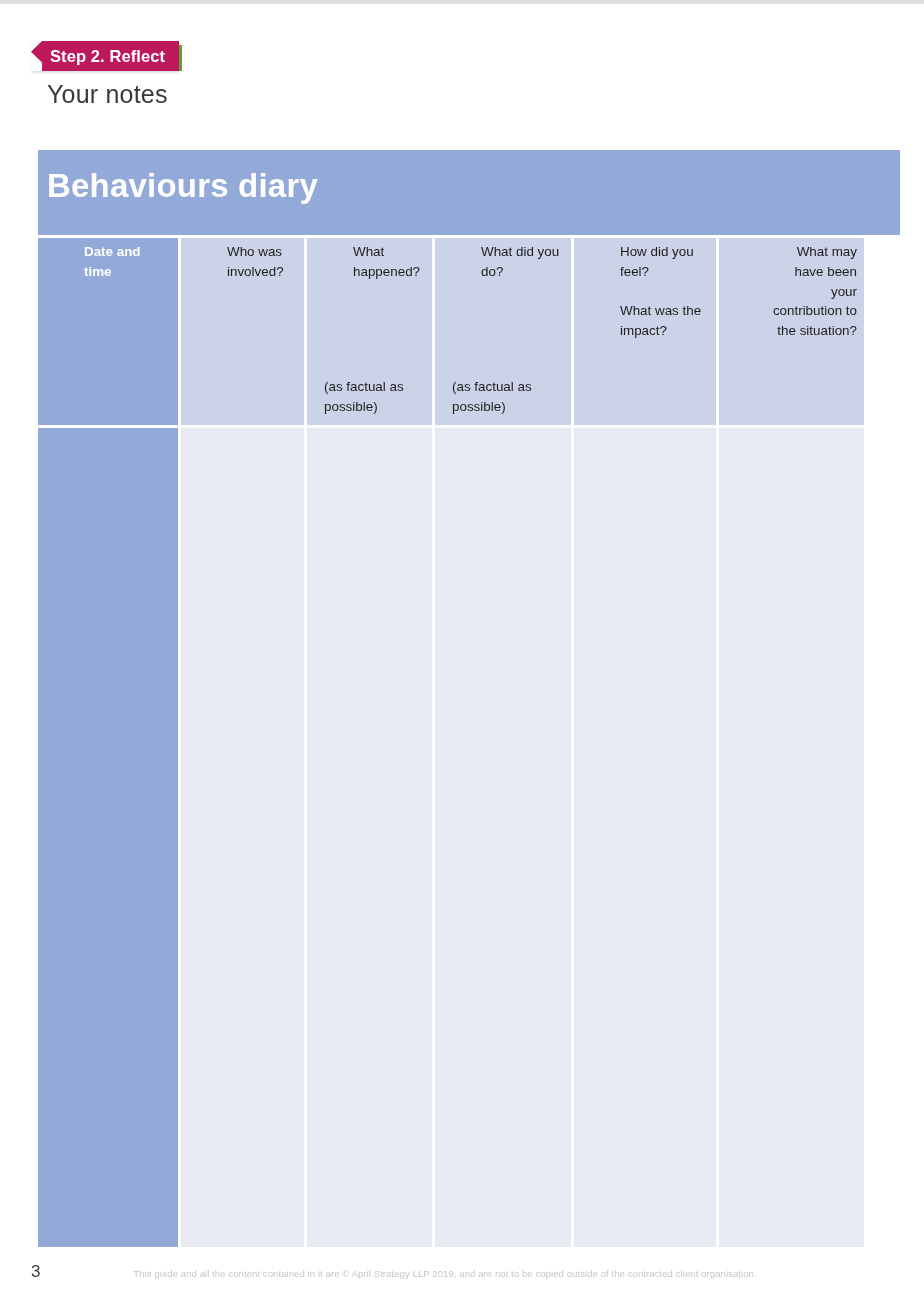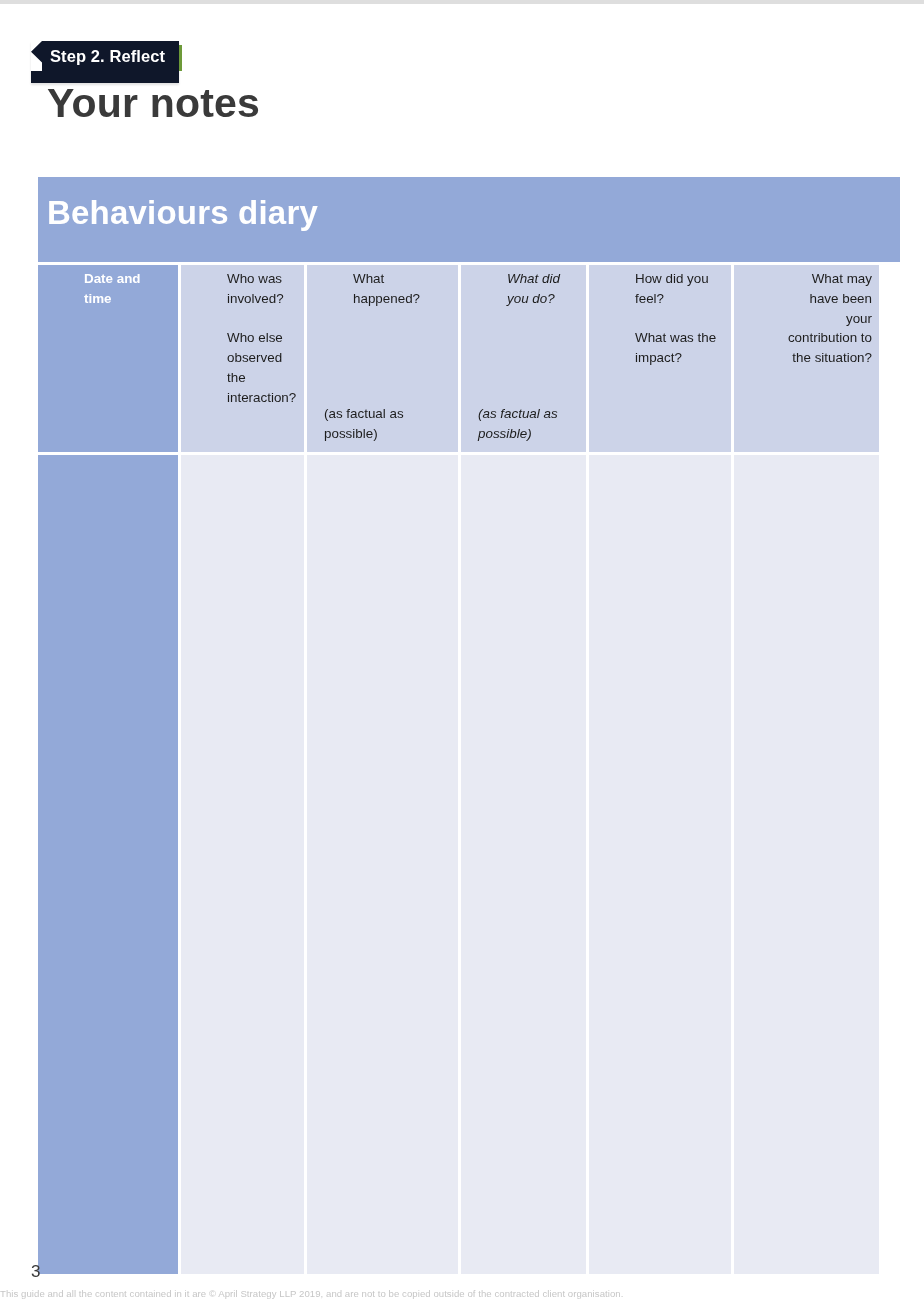--- a/index.html
+++ b/index.html
@@ -27,27 +27,27 @@
   
   .step-ribbon-wrap {
     position: absolute;
     top: 41px;
     left: 31px;
     height: 30px;
   }
   .step-ribbon {
     position: relative;
     display: inline-block;
-    background: #0f172a;
+    background: #be185d;
     color: #ffffff;
     font-size: 16.5px;
     font-weight: bold;
     line-height: 30px;
     height: 30px;
-    padding: 0 14px 12px 19px;
+    padding: 0 14px 0 19px;
     letter-spacing: 0.1px;
     box-shadow: 0 2px 2px rgba(0,0,0,0.12);
   }
   
   .step-ribbon::before {
     content: "";
     position: absolute;
     left: 0;
     top: 0;
     width: 11px;
@@ -63,34 +63,33 @@
     width: 3px;
     height: 26px;
     background: #6d9a39;
   }
 
   
   .page-heading {
     position: absolute;
     top: 80px;
     left: 47px;
-    font-size: 41px;
-    font-weight: 700;
+    font-size: 25px;
+    font-weight: 400;
     color: #3a3a3a;
     letter-spacing: 0.2px;
     white-space: nowrap;
   }
 
   
   .diary-table {
     position: absolute;
     left: 38px;
     top: 150px;
     width: 862px;
-    margin-top: 27px;
   }
 
   .table-title {
     background: #93a9d8;
     color: #ffffff;
     font-size: 33px;
     font-weight: bold;
     height: 88px;
     box-sizing: border-box;
     padding: 17px 0 0 9px;
@@ -117,22 +116,22 @@
     color: #1d1d1d;
     padding: 4px 7px 0 7px;
     position: relative;
     overflow: hidden;
   }
   .cell:last-child { border-right: none; text-align: right; }
 
   
   .c1 { width: 143px; }
   .c2 { width: 126px; }
-  .c3 { width: 154px; }
-  .c4 { width: 128px; font-style: italic; }
+  .c3 { width: 128px; }
+  .c4 { width: 139px; }
   .c5 { width: 145px; }
   .c6 { width: 145px; }
 
   
   .header-row .cell { background: #ccd3e8; padding-left: 46px; }
   .header-row .c1 {
     background: #93a9d8;
     color: #ffffff;
     font-weight: bold;
   }
@@ -160,25 +159,24 @@
     left: 31px;
     top: 1262px;
     font-size: 17px;
     color: #3a3a3a;
   }
   .footer-note {
     position: absolute;
     left: 0;
     top: 1268px;
     width: 890px;
-    text-align: left;
+    text-align: center;
     font-size: 9.6px;
     color: #c6c6c6;
     letter-spacing: 0.05px;
-    margin-top: 20px;
   }
 </style>
 </head>
 <body>
 
 <div class="top-strip"></div>
 
 <div class="step-ribbon-wrap">
   <span class="step-ribbon">Step 2. Reflect</span>
 </div>
@@ -190,21 +188,20 @@
   <div class="table-title">Behaviours diary</div>
 
   <div class="header-row">
 
     <div class="cell c1">
       <p class="blk">Date and time</p>
     </div>
 
     <div class="cell c2">
       <p class="blk">Who was involved?</p>
-      <p class="blk">Who else observed the interaction?</p>
     </div>
 
     <div class="cell c3">
       <p class="blk">What happened?</p>
       <p class="blk bottom">(as factual as possible)</p>
     </div>
 
     <div class="cell c4">
       <p class="blk">What did you do?</p>
       <p class="blk bottom">(as factual as possible)</p>

